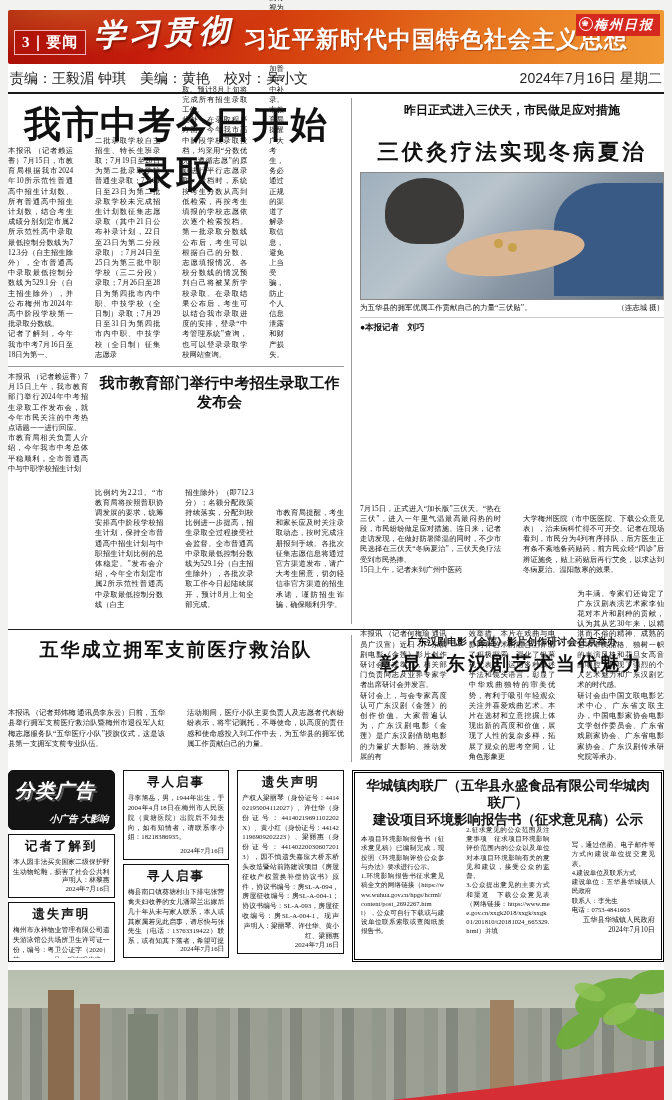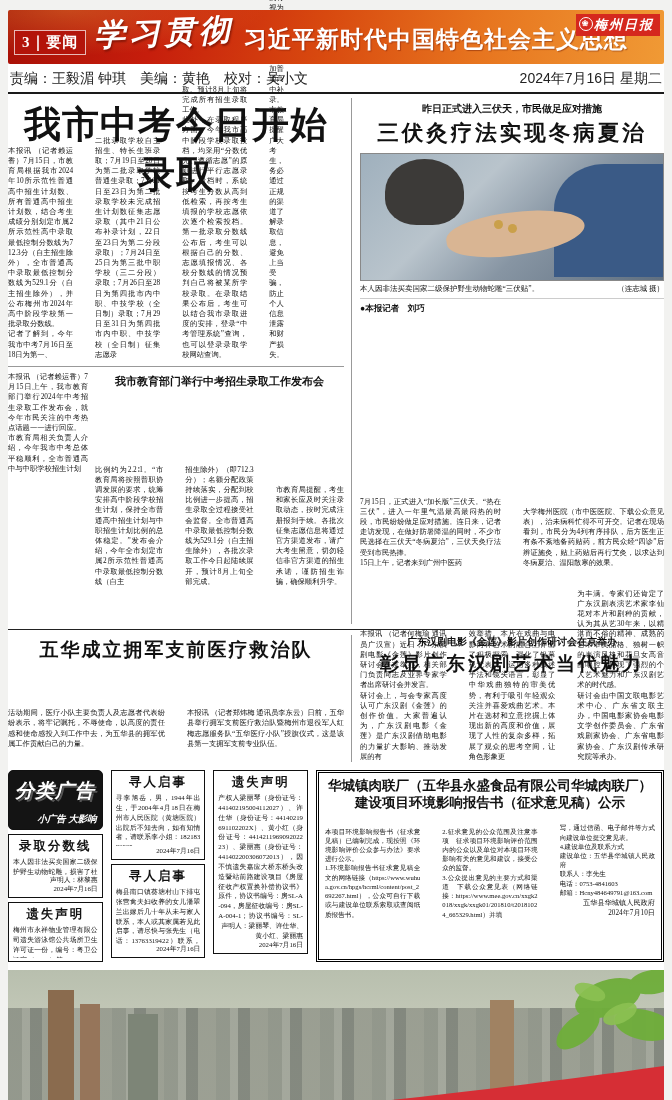--- a/index.html
+++ b/index.html
@@ -33,45 +33,45 @@
   .qr{width:46px;height:46px;position:relative;background:
       repeating-linear-gradient(0deg,#111 0 2px,transparent 2px 5px),
       repeating-linear-gradient(90deg,#111 0 2px,#fff 2px 5px);border:2px solid #fff;outline:1px solid #bbb;}
   .qr i{position:absolute;width:11px;height:11px;border:2px solid #000;background:#fff;}
   .qr i:before{content:"";position:absolute;left:2px;top:2px;width:3px;height:3px;background:#000;}
   .qr .tl{left:1px;top:1px}.qr .tr{right:1px;top:1px}.qr .bl{left:1px;bottom:1px}
   .qr .dot{position:absolute;left:16px;top:16px;width:10px;height:10px;background:#c22;border:1px solid #fff;}
   
   .pressconf{border-top:1px solid #999;margin-top:6px;padding-top:5px;display:grid;grid-template-columns:80px 1fr;gap:7px;}
   .pc-first{height:252px;}
-  .pc-kicker{font-size:11px;margin:2px 0 2px;}
+  .pc-kicker{font-size:15px;margin:2px 0 2px;}
   .pc-h2{font-size:27px;font-weight:bold;text-align:center;letter-spacing:5px;margin:2px 0 6px;}
   .pc-cols{height:196px;}
   
-  .sf-kicker{font-size:10px;margin:4px 0 2px;}
+  .sf-kicker{font-size:12px;margin:4px 0 18px;}
   .sf-h2{font-size:21.5px;font-weight:bold;text-align:center;letter-spacing:3px;margin:0 0 6px;}
   .photo{height:126px;border:1px solid #888;position:relative;overflow:hidden;
      background:linear-gradient(135deg,#9fb0bd 0%,#b9c4cc 35%,#8795a3 60%,#5f6f80 100%);}
   .photo .arm{position:absolute;left:28%;top:46%;width:46%;height:34%;background:#d9b593;border-radius:45% 55% 50% 50%;transform:rotate(-8deg);}
   .photo .coat{position:absolute;right:-6%;top:8%;width:42%;height:90%;background:#3a5a86;border-radius:40% 10% 0 0;}
   .photo .head{position:absolute;left:8%;top:4%;width:26%;height:52%;background:#3c3a38;border-radius:50% 50% 40% 40%;}
   .photo .patch{position:absolute;left:44%;top:52%;width:9px;height:9px;background:#caa04a;border-radius:50%;box-shadow:14px 4px 0 #caa04a;}
   .photo-cap{display:flex;justify-content:space-between;font-size:7.5px;margin:3px 0 4px;}
-  .sf-byline{font-size:8.5px;font-weight:bold;border-top:1px solid #ccc;padding-top:4px;margin-bottom:15px;}
+  .sf-byline{font-size:8.5px;font-weight:bold;border-top:1px solid #ccc;padding-top:4px;margin-bottom:3px;font-family:Liberation Mono, monospace;}
   .sf-cols{height:238px;}
   
   .lower-row{display:flex;border-top:1.5px solid #222;margin-top:5px;padding-top:5px;}
   .wh-h3{font-size:19px;font-weight:bold;text-align:center;letter-spacing:2px;margin:2px 0 6px;}
   .wh-cols{height:80px;}
   .hj-kicker{font-size:10px;margin:0 0 2px;}
   .hj-h3{font-size:19px;font-weight:bold;text-align:center;letter-spacing:3px;margin:0 0 5px;}
   .hj-cols{height:80px;}
   
   .ads-row{display:flex;margin-top:8px;}
-  .ads{width:300px;flex:none;display:grid;grid-template-columns:1fr 1fr 1fr;gap:8px;}
+  .ads{width:336px;flex:none;display:grid;grid-template-columns:1fr 1fr 1fr;gap:8px;}
   .ads-colstack{display:flex;flex-direction:column;gap:4px;}
   .adbox{border:1.5px solid #111;padding:3px 4px;background:#fff;display:flex;flex-direction:column;}
   .adbox h4{margin:0 0 2px;text-align:center;font-size:12.5px;letter-spacing:2px;}
   .adbody{font-size:6.8px;line-height:1.45;text-align:justify;word-break:break-all;white-space:pre-line;flex:1;overflow:hidden;}
   .adsig{font-size:6.8px;text-align:right;line-height:1.4;}
   .ads-logo{background:#141414;border-radius:5px;height:58px;position:relative;overflow:hidden;border:1.5px solid #111;}
   .ads-logo .big{position:absolute;left:6px;top:7px;color:#fff;font-size:19px;font-weight:bold;font-style:italic;letter-spacing:1px;text-shadow:2px 2px 0 #555;}
   .ads-logo .strip{position:absolute;left:0;right:0;bottom:0;height:18px;background:linear-gradient(90deg,#9aa0a6,#5f6術 60%,#444);}
   .ads-logo .tag{position:absolute;right:5px;bottom:3px;color:#fff;font-size:9.5px;font-weight:bold;font-style:italic;}
   
@@ -147,38 +147,38 @@
     <div class="right-col">
       <div class="kicker sf-kicker">昨日正式进入三伏天，市民做足应对措施</div>
       <div class="sf-h2">三伏灸疗法实现冬病夏治</div>
       <div class="photo">
         <span class="coat"></span>
         <span class="head"></span>
         <span class="arm"></span>
         <span class="patch"></span>
       </div>
       <div class="photo-cap">
-        <span>本人因非法买卖国家二级保护野生动物蛇雕“三伏贴”。</span>
+        <span>为五华县的拥军优属工作贡献自己的力量“三伏贴”。</span>
         <span>（连志城 摄）</span>
       </div>
       <div class="sf-byline">●本报记者　刘巧</div>
       <div class="cols sf-cols">
         <div class="colbody">7月15日，正式进入“加长版”三伏天。“热在三伏”，进入一年里气温最高最闷热的时段，市民纷纷做足应对措施。连日来，记者走访发现，在做好防暑降温的同时，不少市民选择在三伏天“冬病夏治”，三伏天灸疗法受到市民热捧。
 15日上午，记者来到广州中医药</div>
         <div class="colbody">大学梅州医院（市中医医院、下载公众意见表），治未病科忙得不可开交。记者在现场看到，市民分为4列有序排队，后方医生正有条不紊地备药贴药，前方民众经“四诊”后辨证施灸，贴上药贴后再行艾灸，以求达到冬病夏治、温阳散寒的效果。</div>
       </div>
     </div>
   </div>
 
   <div class="lower-row">
     <div class="left-col">
       <div class="wh-h3">五华成立拥军支前医疗救治队</div>
       <div class="cols wh-cols">
+        <div class="colbody">本报讯 （记者郑炜梅 通讯员李东云）日前，五华县举行拥军支前医疗救治队暨梅州市退役军人红梅志愿服务队“五华医疗小队”授旗仪式，这是该县第一支拥军支前专业队伍。</div>
         <div class="colbody">活动期间，医疗小队主要负责人及志愿者代表纷纷表示，将牢记嘱托，不辱使命，以高度的责任感和使命感投入到工作中去，为五华县的拥军优属工作贡献自己的力量。</div>
-        <div class="colbody">本报讯 （记者郑炜梅 通讯员李东云）日前，五华县举行拥军支前医疗救治队暨梅州市退役军人红梅志愿服务队“五华医疗小队”授旗仪式，这是该县第一支拥军支前专业队伍。</div>
       </div>
     </div>
     <div class="right-col">
       <div class="kicker hj-kicker">广东汉剧电影《金莲》影片创作研讨会在京举办</div>
       <div class="hj-h3">彰显广东汉剧艺术当代魅力</div>
       <div class="cols hj-cols">
         <div class="colbody">本报讯 （记者何梅瑜 通讯员广汉宣）近日，广东汉剧电影《金莲》影片创作研讨会在京举办，相关部门负责同志及业界专家学者出席研讨会并发言。
 研讨会上，与会专家高度认可广东汉剧《金莲》的创作价值。大家普遍认为，广东汉剧电影《金莲》是广东汉剧借助电影的力量扩大影响、推动发展的有</div>
         <div class="colbody">效举措。本片在戏曲与电影两种艺术的融合上作出了积极探索，强化了银幕视觉表现，运用多种叙述手法和镜头语言，彰显了中华戏曲独特的审美优势，有利于吸引年轻观众关注并喜爱戏曲艺术。本片在选材和立意挖掘上体现出新的高度和价值，展现了人性的复杂多样，拓展了观众的思考空间，让角色形象更</div>
         <div class="colbody">为丰满。专家们还肯定了广东汉剧表演艺术家李仙花对本片和剧种的贡献，认为其从艺30年来，以精湛而不俗的精神、成熟的艺术审美品格、独树一帜的表演风格和花旦女高音的唱腔，展现了强烈的个人艺术魅力和广东汉剧艺术的时代感。
@@ -189,21 +189,21 @@
 
   <div class="ads-row">
     <div class="ads">
       <div class="ads-colstack">
         <div class="ads-logo">
           <span class="big">分类广告</span>
           <span class="strip"></span>
           <span class="tag">小广告 大影响</span>
         </div>
         <div class="adbox" style="height:56px">
-          <h4>录取分数线</h4>
+          <h4>记者了解到</h4>
           <div class="adbody">本人因非法买卖国家二级保护野生动物蛇雕，损害了社会公共利益，特此登报向广大人民群众道歉。</div>
           <div class="adsig">声明人：林黎惠</div>
           <div class="adsig">2024年7月16日</div>
         </div>
         <div class="adbox" style="height:52px">
           <h4>遗失声明</h4>
           <div class="adbody">梅州市永祥物业管理有限公司遗失游泳馆公共场所卫生许可证一份，编号：粤卫公证字（2020）第1421800912号，现声明作废。</div>
         </div>
       </div>
       <div class="ads-colstack">

